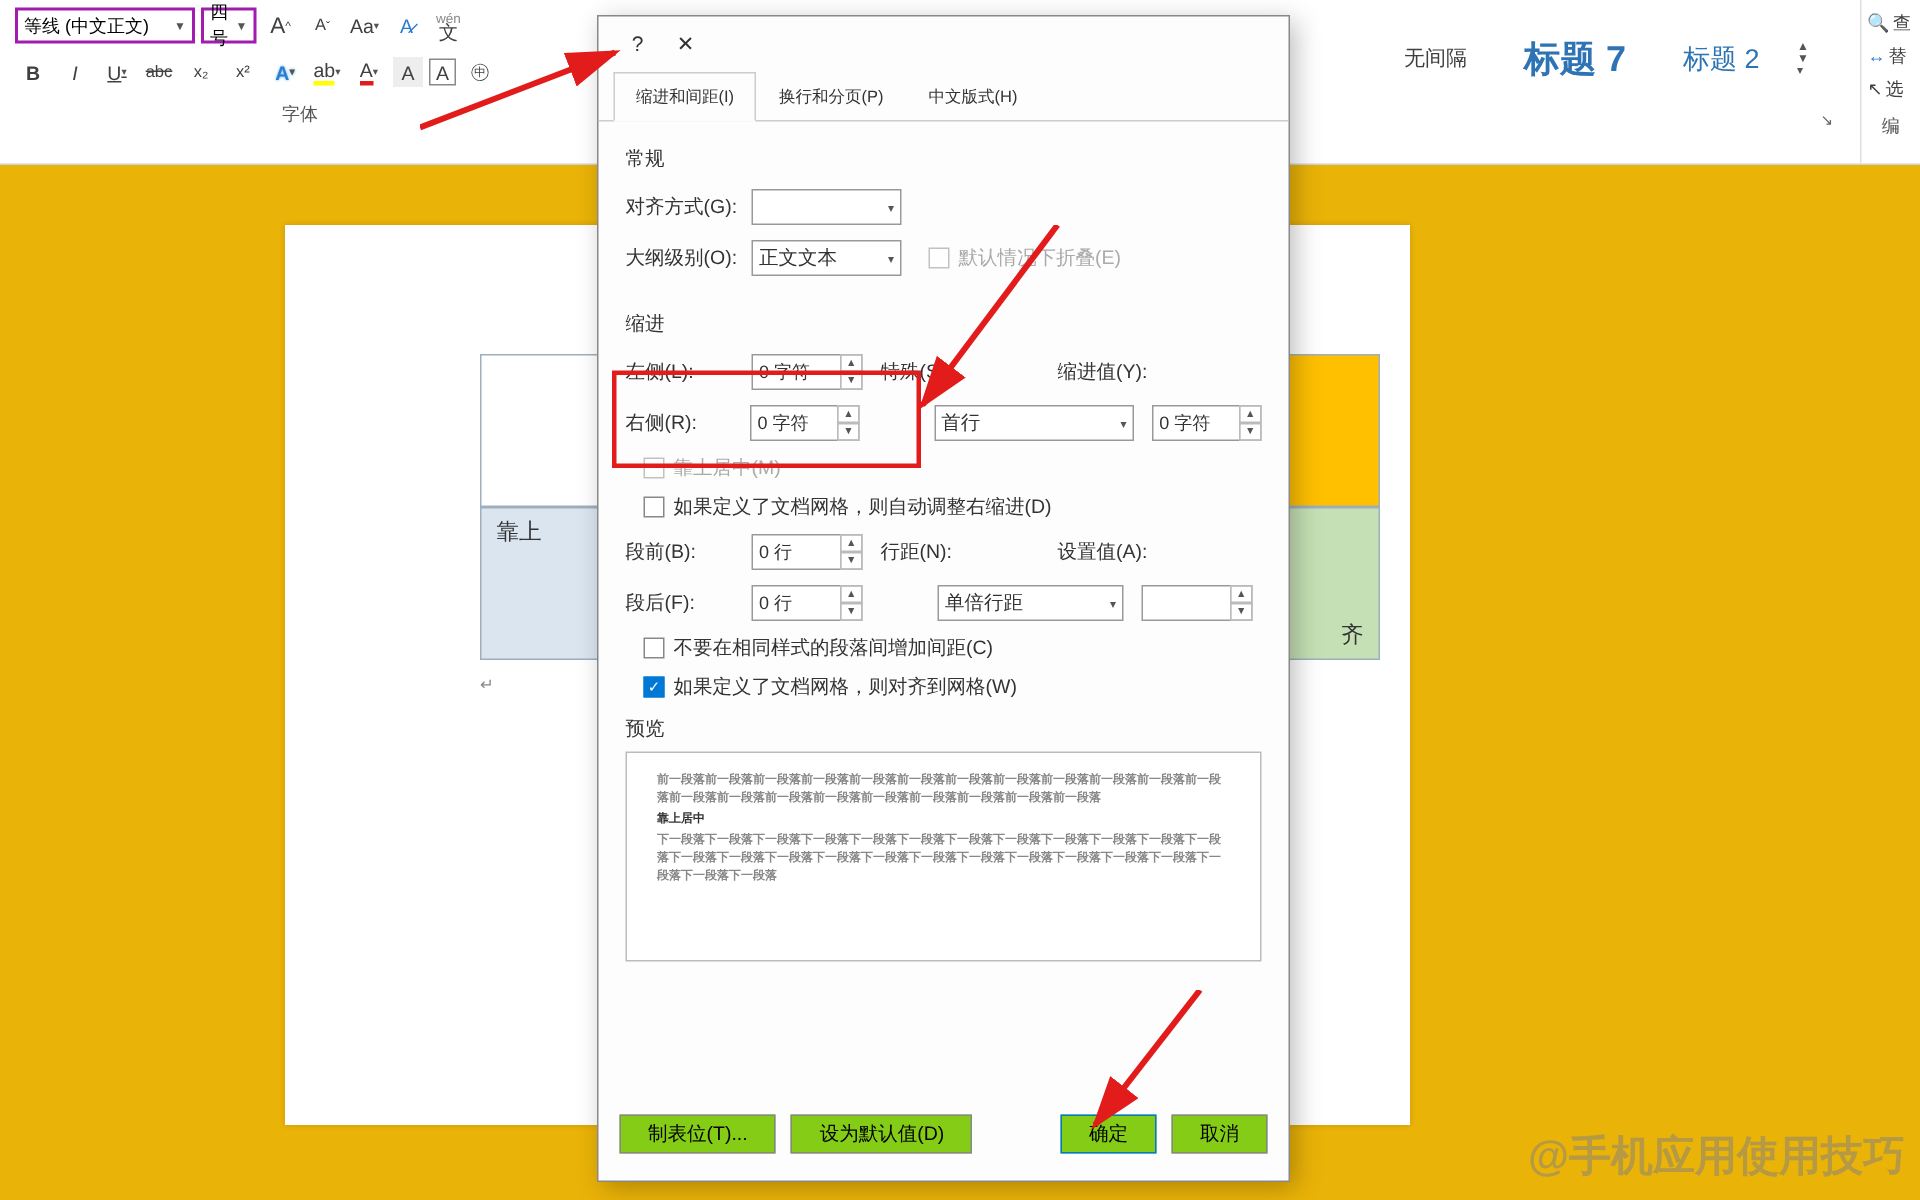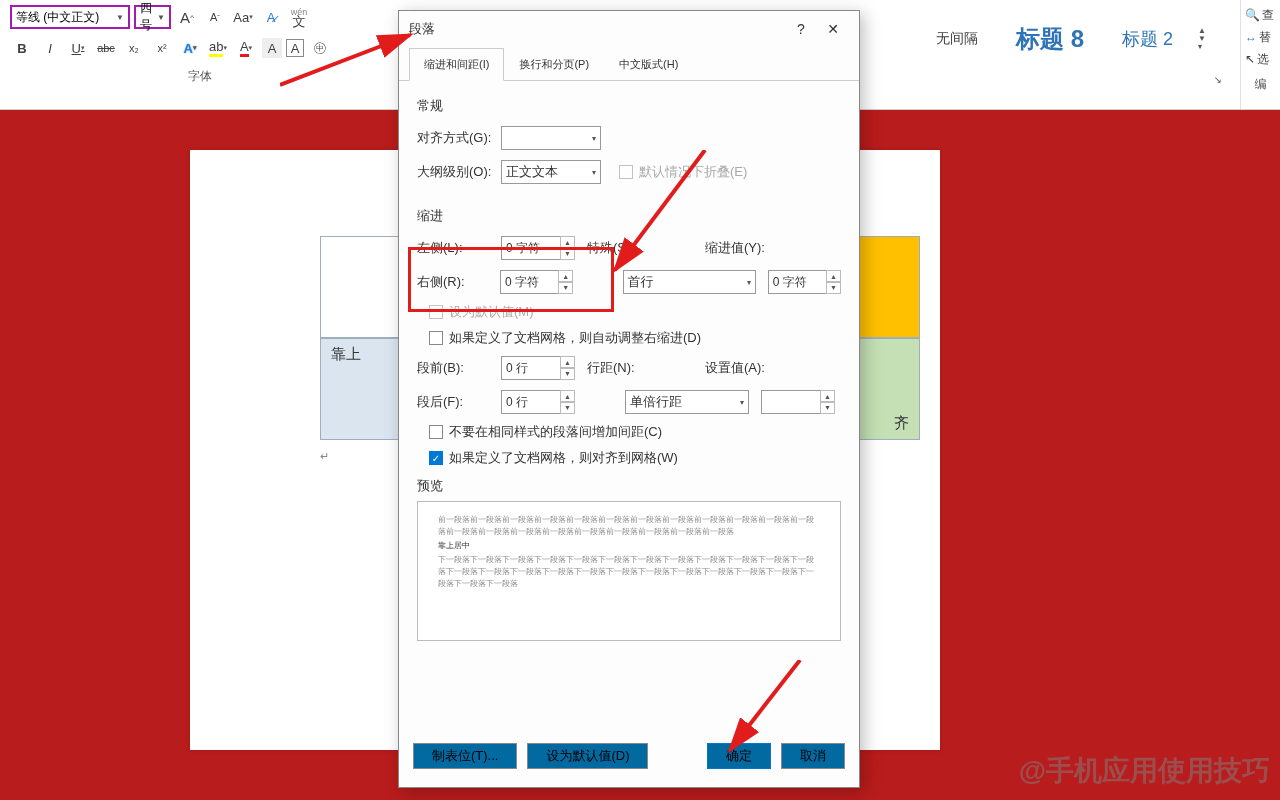--- a/index.html
+++ b/index.html
@@ -23,21 +23,21 @@
 .styles-row { display: flex; align-items: center; height: 70px; gap: 12px; justify-content: flex-end; padding-right: 20px;}
 .style-box { border: 1px solid transparent; padding: 6px 12px; font-size: 14px; color: #404040; }
 .style-h1 { font-size: 24px; font-weight: bold; color: #2e74b5; }
 .style-h2 { font-size: 18px; color: #2e74b5; }
 .style-ud { width: 12px; font-size: 8px; color: #555; line-height: 8px; }
 
 .ribbon-far { width: 40px; border-left: 1px solid #e0e0e0; padding-top:4px;}
 .far-item { display:flex; align-items:center; gap:2px; font-size:12px; color:#404040; padding:2px 4px; height:22px;}
 
 
-.doc-area { position: absolute; top: 110px; left: 0; right: 0; bottom: 0; background: #b91c1c; }
+.doc-area { position: absolute; top: 110px; left: 0; right: 0; bottom: 0; background: #eab308; }
 .page { position: absolute; left: 190px; top: 40px; width: 750px; height: 600px; background: #fff; box-shadow: 0 0 4px rgba(0,0,0,0.15); }
 .tbl { position: absolute; left: 130px; top: 86px; }
 .tbl-row { display: flex; }
 .tbl-cell { width: 300px; height: 102px; border: 1px solid #9faebd; display: flex; align-items: center; justify-content: center; font-size: 15px; color: #333; }
 .c-blue { background: #dae5f0; }
 .c-yel { background: #ffc000; }
 .c-grn { background: #c5e0b4; }
 
 
 .dialog { position: absolute; left: 398px; top: 10px; width: 462px; height: 778px; background: #fdfdfd; border: 1px solid #888; box-shadow: 4px 4px 16px rgba(0,0,0,0.25); }
@@ -54,25 +54,25 @@
 .form-label-r { width: 78px; font-size: 13px; color: #333; text-align:left; padding-left:12px;}
 .combo { height: 24px; border: 1px solid #999; background: #fff; display: flex; align-items: center; padding: 0 4px; font-size: 13px; }
 .combo .dd { margin-left: auto; }
 .spinner { width: 74px; height: 24px; border: 1px solid #999; background: #fff; display: flex; align-items: center; font-size: 12px; position: relative; }
 .spinner-val { flex: 1; padding: 0 4px; }
 .spinner-btns { width: 14px; height: 22px; border-left: 1px solid #ccc; display: flex; flex-direction: column; }
 .sp-up, .sp-down { flex: 1; font-size: 7px; display: flex; align-items: center; justify-content: center; color: #555; border:1px solid #bbb; margin:-1px;}
 .chk-row { display: flex; align-items: center; height: 26px; padding-left: 12px; gap: 6px; font-size: 13px; }
 .chk { width: 14px; height: 14px; border: 1px solid #888; background: #fff; display:flex; align-items:center; justify-content:center; font-size:10px; color:#fff;}
 .chk.checked { background: #0078d4; border-color: #0078d4; }
-.preview-box { margin-top: 6px; height: 140px; border: 1px solid #bbb; background: #fff; padding: 12px 20px; font-size: 8px; color: #888; line-height: 1.5; overflow:hidden;}
+.preview-box { margin-top: 6px; height: 140px; border: 1px solid #bbb; background: #fff; padding: 12px 20px; font-size: 8px; color: #888; line-height: 1.5; overflow:hidden;font-weight:bold;}
 .preview-sample { color: #333; margin: 2px 0; }
 .dlg-footer { position:absolute; bottom:10px; left:0; right:0; display: flex; padding: 8px 14px; gap: 10px; }
 .dlg-footer .spacer { flex: 1; }
-.dlg-btn { height: 26px; padding: 0 18px; border: 1px solid #888; background: #0369a1; font-size: 13px; display: flex; align-items: center; cursor: pointer; }
+.dlg-btn { height: 26px; padding: 0 18px; border: 1px solid #888; background: #84cc16; font-size: 13px; display: flex; align-items: center; cursor: pointer; }
 .dlg-btn.primary { border: 1px solid #0078d4; }
 
 .redbox { position:absolute; border:3px solid #e21b1b; pointer-events:none;}
 .arrow { position:absolute; pointer-events:none; }
 .watermark { position:absolute; right:10px; bottom:10px; font-size:28px; color:rgba(128,128,128,0.5); font-weight:bold; }
 .dlg-launch { font-size:10px; color:#666; align-self:flex-end; margin-right:8px;}
 </style>
 </head>
 <body>
 
@@ -130,21 +130,21 @@
       <div class="rbtn" style="background:#eee;width:20px;height:20px">A</div>
       <div class="rbtn" style="border:1px solid #888;width:18px;height:18px">A</div>
       <div class="rbtn">㊥</div>
     </div>
     <div class="ribbon-label">字体</div>
   </div>
 
   <div class="ribbon-right">
     <div class="styles-row">
       <div class="style-box">无间隔</div>
-      <div class="style-box style-h1">标题 8</div>
+      <div class="style-box style-h1">标题 7</div>
       <div class="style-box style-h2">标题 2</div>
       <div class="style-ud">▲<br>▼<br>▾</div>
     </div>
     <div style="display:flex;">
         <div style="flex:1"></div>
         <span class="dlg-launch">↘</span>
       </div>
   </div>
 
   <div class="ribbon-far">
@@ -175,21 +175,20 @@
         <div class="tbl-cell c-blue" style="justify-content:flex-start;align-items:flex-start;padding:6px 10px">靠上</div>
         <div class="tbl-cell c-grn" style="justify-content:flex-end;align-items:flex-end;padding:6px 10px">齐</div>
       </div>
     </div>
     <span style="position:absolute;left:130px;top:300px;color:#888;font-size:11px">↵</span>
   </div>
 </div>
 
 <div class="dialog">
   <div class="dlg-title">
-    <div class="dlg-title-text">段落</div>
     <div class="dlg-title-btn">?</div>
     <div class="dlg-title-btn">✕</div>
   </div>
   <div class="tabs">
     <div class="tab active">缩进和间距(I)</div>
     <div class="tab">换行和分页(P)</div>
     <div class="tab">中文版式(H)</div>
   </div>
   <div class="dlg-body">
     <div class="section-label">常规</div>
@@ -242,21 +241,21 @@
       <div class="spinner">
           <div class="spinner-val">0 字符</div>
           <div class="spinner-btns">
             <div class="sp-up">▲</div>
             <div class="sp-down">▼</div>
           </div>
         </div>
     </div>
     <div class="chk-row">
         <div class="chk" style="opacity:0.5"></div>
-        <span style="color:#aaa">设为默认值(M)</span>
+        <span style="color:#aaa">靠上居中(M)</span>
       </div>
     <div class="chk-row">
         <div class="chk"></div>
         <span>如果定义了文档网格，则自动调整右缩进(D)</span>
       </div>
 
     <div class="form-row">
       <div class="form-label">段前(B):</div>
       <div class="spinner">
           <div class="spinner-val">0 行</div>

